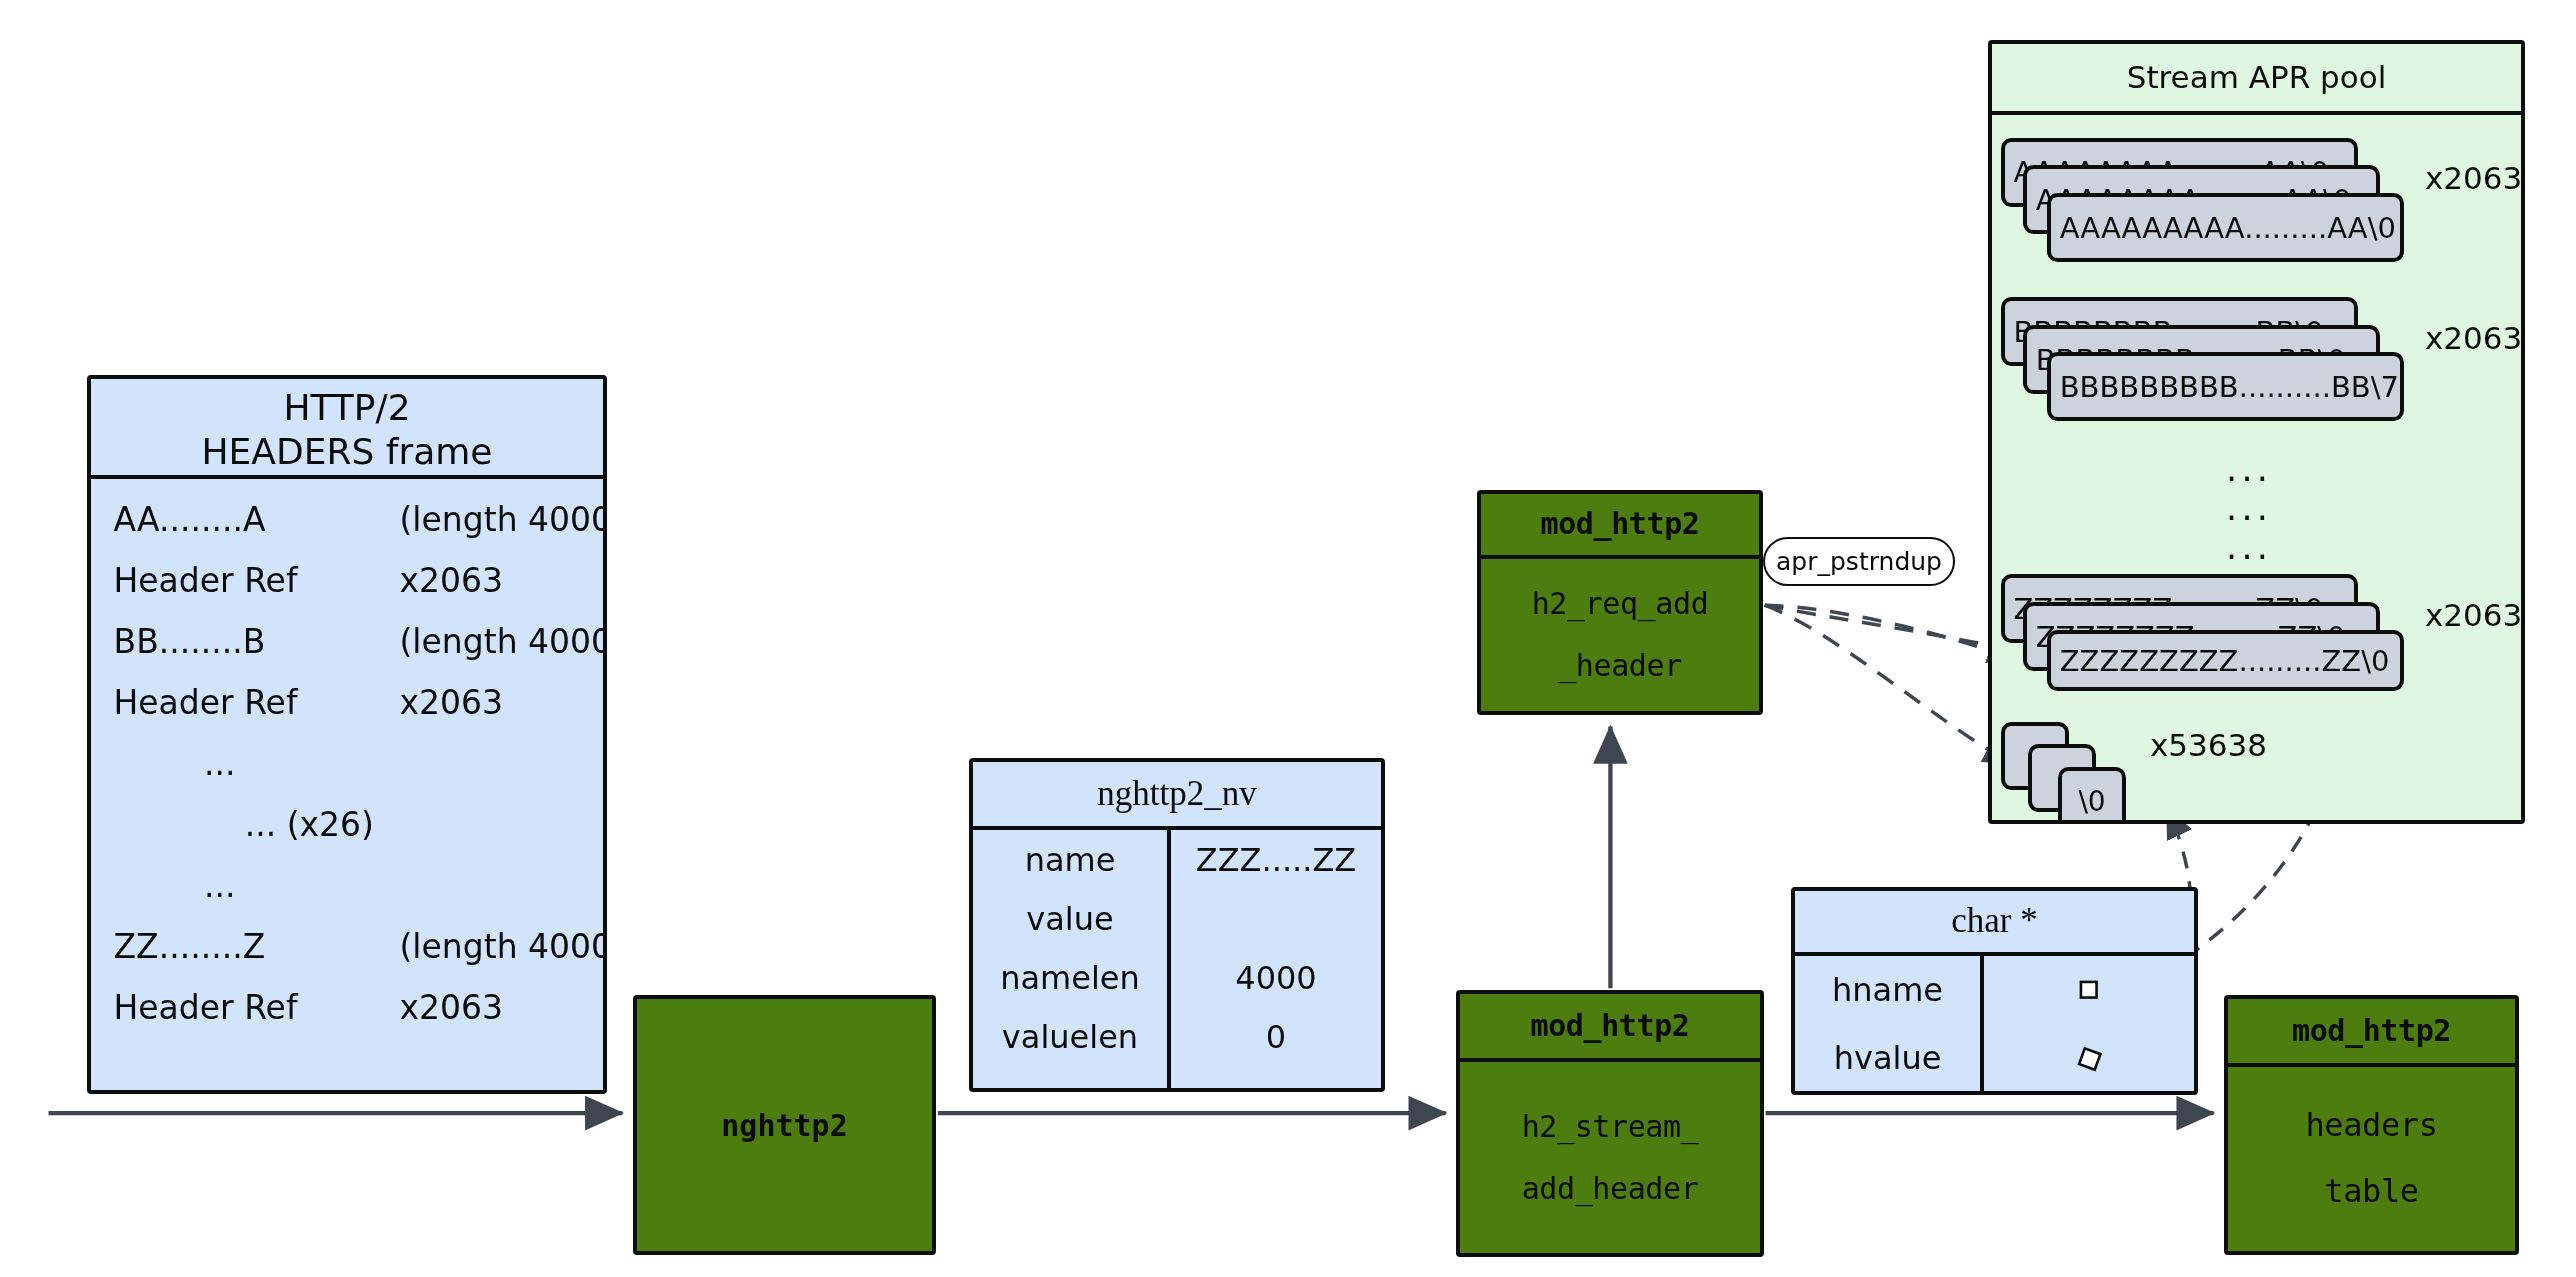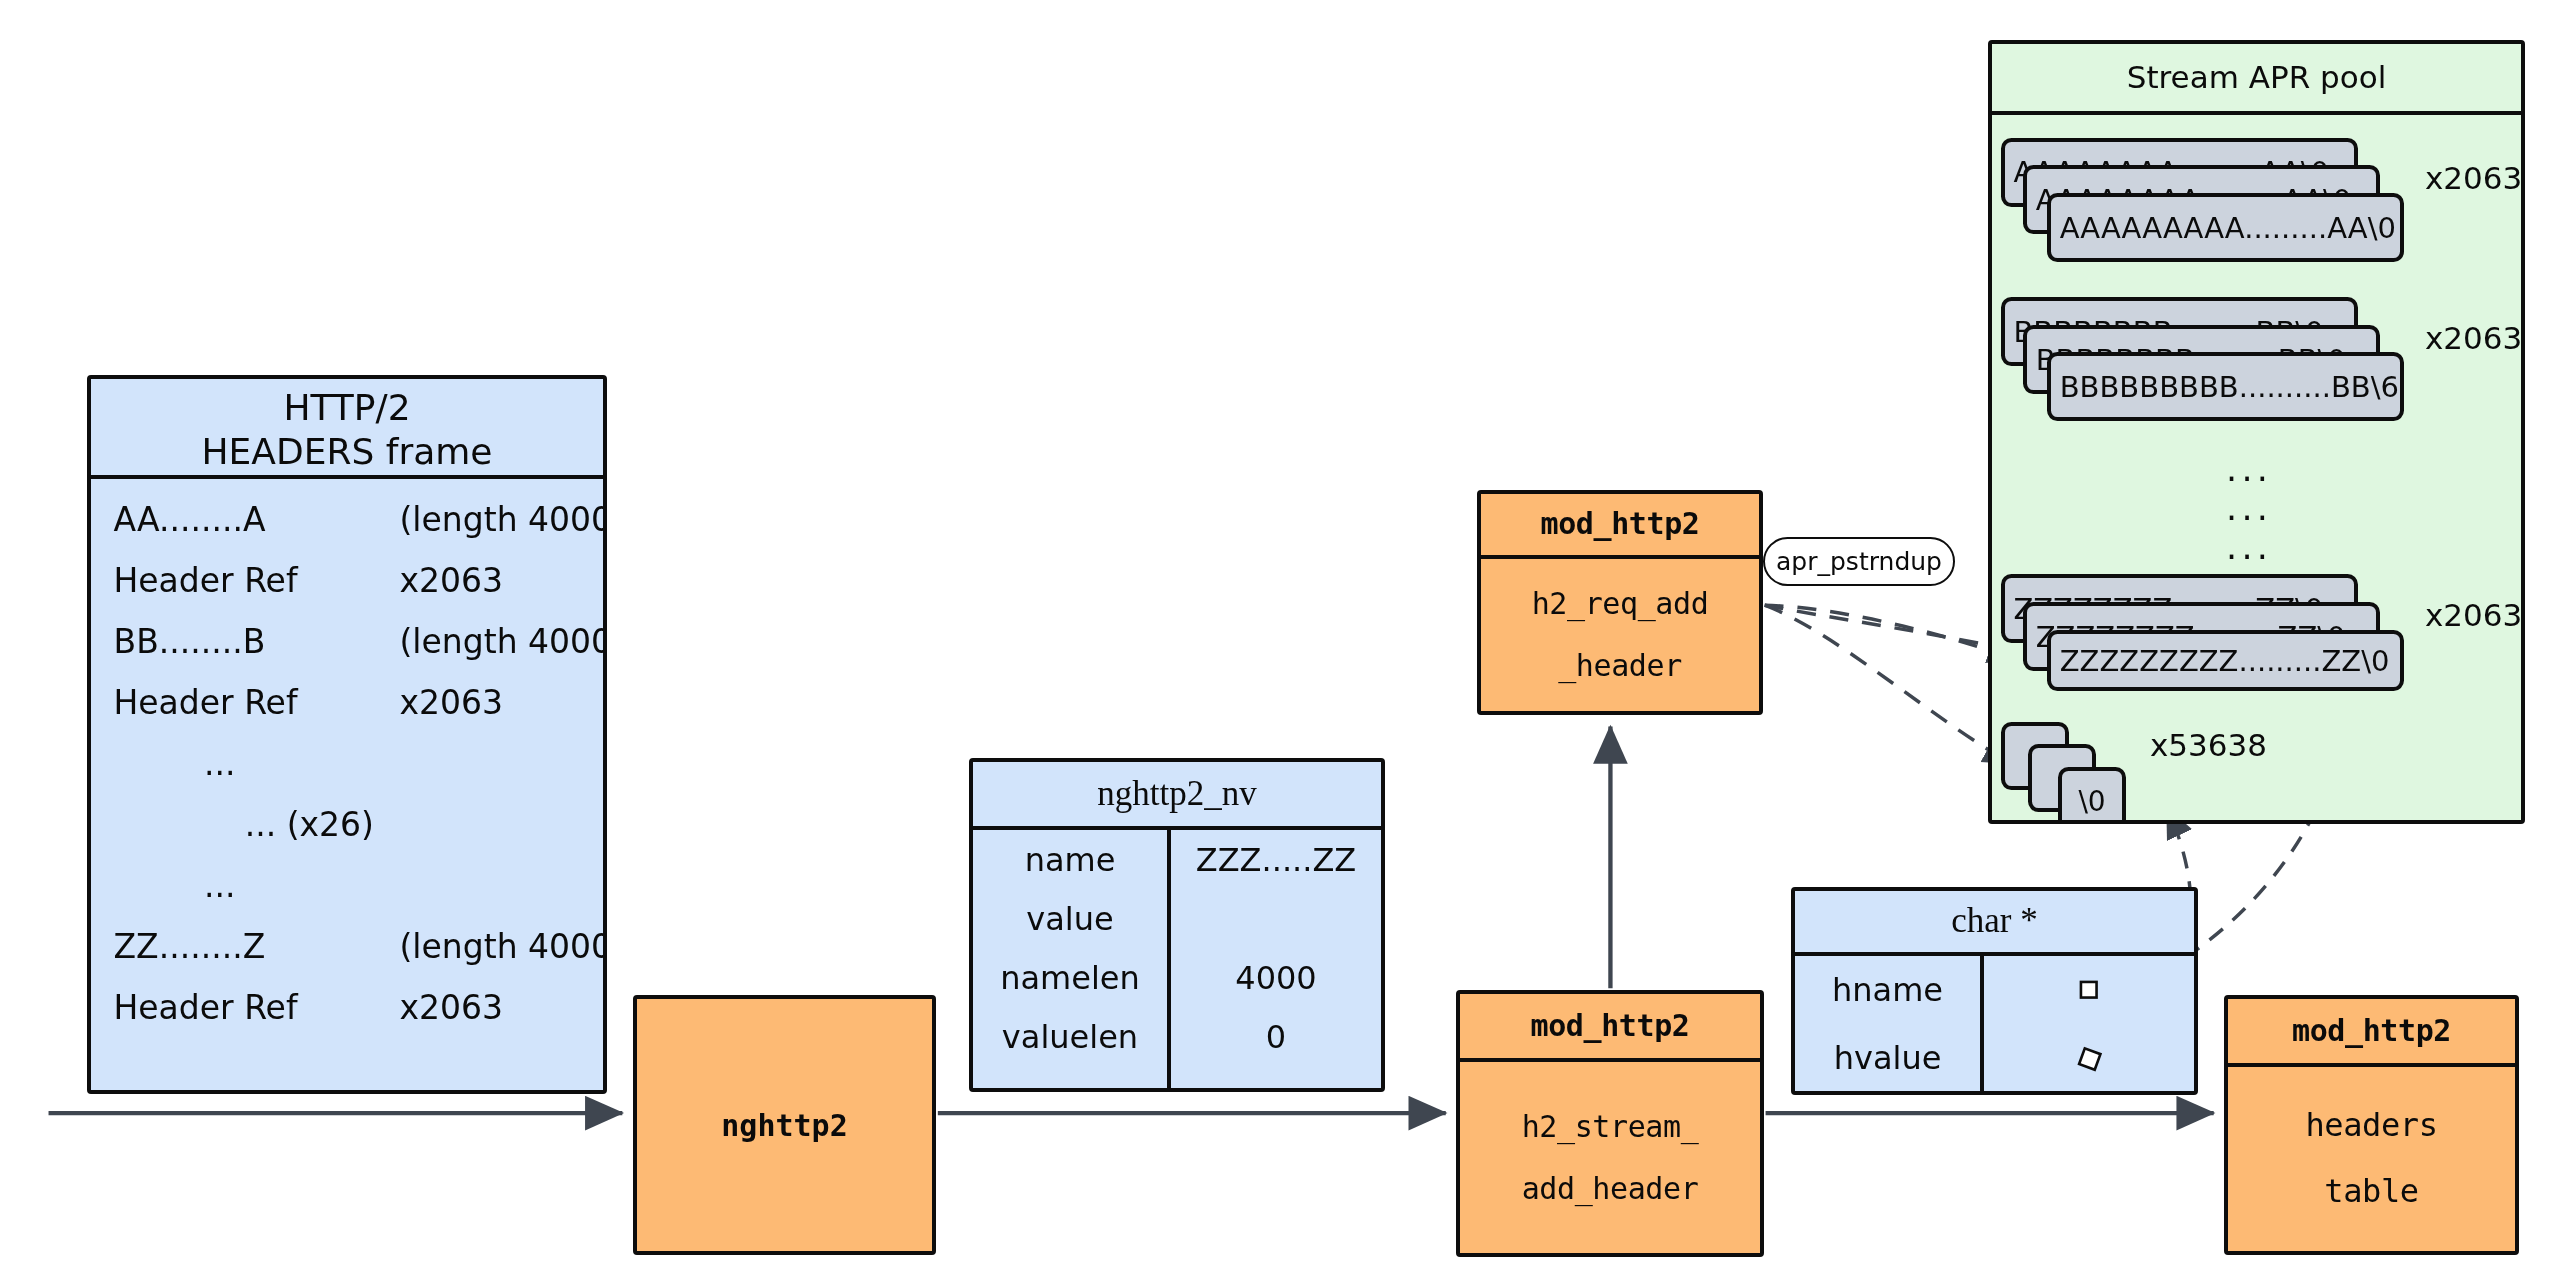--- a/index.html
+++ b/index.html
@@ -4,21 +4,21 @@
 <style>
   html,body{margin:0;padding:0;background:#ffffff;}
   body{width:2576px;height:1278px;position:relative;overflow:hidden;
        font-family:"DejaVu Sans","Liberation Sans",sans-serif;color:#0b0b0b;}
   #stage{position:absolute;left:0;top:0;width:2576px;height:1278px;}
   svg.layer{position:absolute;left:0;top:0;width:2576px;height:1278px;pointer-events:none;}
 
   .box{position:absolute;box-sizing:border-box;border:4.3px solid #0d0d0d;border-radius:4px;
        overflow:hidden;}
   .blue{background:#d2e4fb;}
-  .pink{background:#fdba74;}
+  .pink{background:#4d7c0f;}
   .green{background:#dff7e0;}
 
   .hdr{box-sizing:border-box;width:100%;text-align:center;border-bottom:4.3px solid #0d0d0d;
        display:flex;align-items:center;justify-content:center;flex-direction:column;line-height:1.22;}
   .body{box-sizing:border-box;width:100%;}
 
   .ttl-serif{font-family:Liberation Serif, serif;font-size:35px;}
   .ttl-mono{font-family:"DejaVu Sans Mono","Liberation Mono",monospace;font-size:30px;font-weight:bold;letter-spacing:-0.4px;}
   .bd-mono{font-family:"DejaVu Sans Mono","Liberation Mono",monospace;font-size:30px;letter-spacing:-0.4px;gap:24px;}
 
@@ -241,21 +241,21 @@
     <div class="hdr">Stream APR pool</div>
     <div class="inner">
 
       <div class="card" style="left:8.7px;top:22.5px;width:357px;height:69px;">AAAAAAAA.........AA\0</div>
       <div class="card" style="left:31px;top:50px;width:357px;height:69px;">AAAAAAAA.........AA\0</div>
       <div class="card" style="left:55px;top:78px;width:357px;height:69px;">AAAAAAAAA.........AA\0</div>
       <div class="mult" style="left:433px;top:45px;">x2063</div>
 
       <div class="card" style="left:8.7px;top:182px;width:357px;height:69px;">BBBBBBBB.........BB\0</div>
       <div class="card" style="left:31px;top:210px;width:357px;height:69px;">BBBBBBBB.........BB\0</div>
-      <div class="card" style="left:55px;top:237px;width:357px;height:69px;">BBBBBBBBB..........BB\6</div>
+      <div class="card" style="left:55px;top:237px;width:357px;height:69px;">BBBBBBBBB..........BB\7</div>
       <div class="mult" style="left:433px;top:205px;">x2063</div>
 
       <div class="ellip" style="left:234px;top:334px;">...</div>
       <div class="ellip" style="left:234px;top:373px;">...</div>
       <div class="ellip" style="left:234px;top:412px;">...</div>
 
       <div class="card" style="left:8.7px;top:459px;width:357px;height:69px;">ZZZZZZZZ.........ZZ\0</div>
       <div class="card" style="left:31px;top:487px;width:357px;height:69px;">ZZZZZZZZ.........ZZ\0</div>
       <div class="card" style="left:55px;top:515px;width:357px;height:61px;">ZZZZZZZZZ.........ZZ\0</div>
       <div class="mult" style="left:433px;top:482px;">x2063</div>

